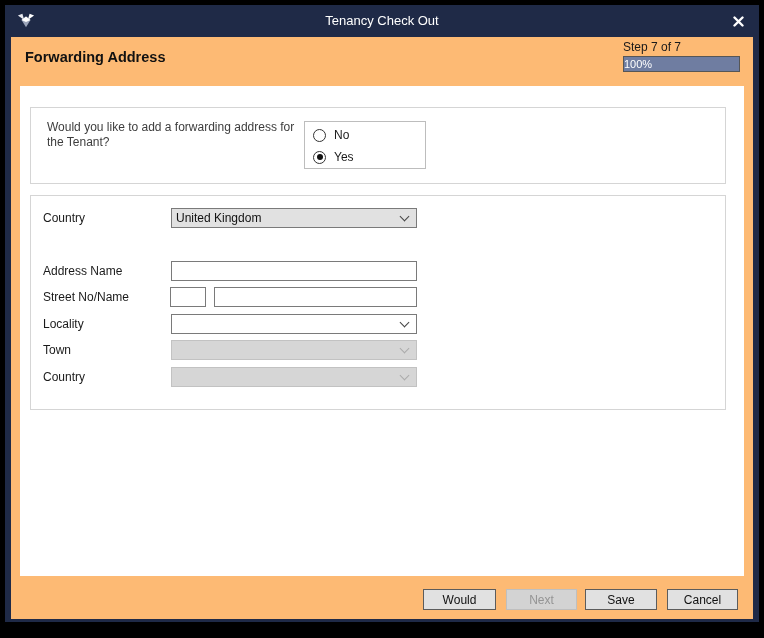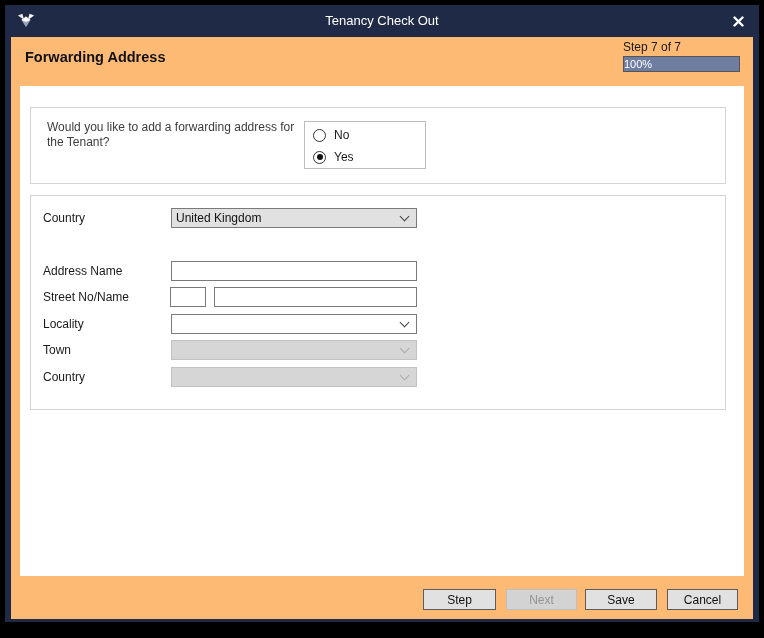--- a/index.html
+++ b/index.html
@@ -217,20 +217,20 @@
             <span class="field-label">Country</span>
             <div class="ctrl combo disabled">
               <span class="combo-value"></span>
               <span class="chevron"></span>
             </div>
           </div>
 
         </div>
       </div>
 
-      <button class="btn btn-back">Step</button>
+      <button class="btn btn-back">Would</button>
       <button class="btn btn-next disabled" disabled="">Next</button>
       <button class="btn btn-save">Save</button>
       <button class="btn btn-cancel">Cancel</button>
 
     </div>
   </div>
 </div>
 
 </body></html>

